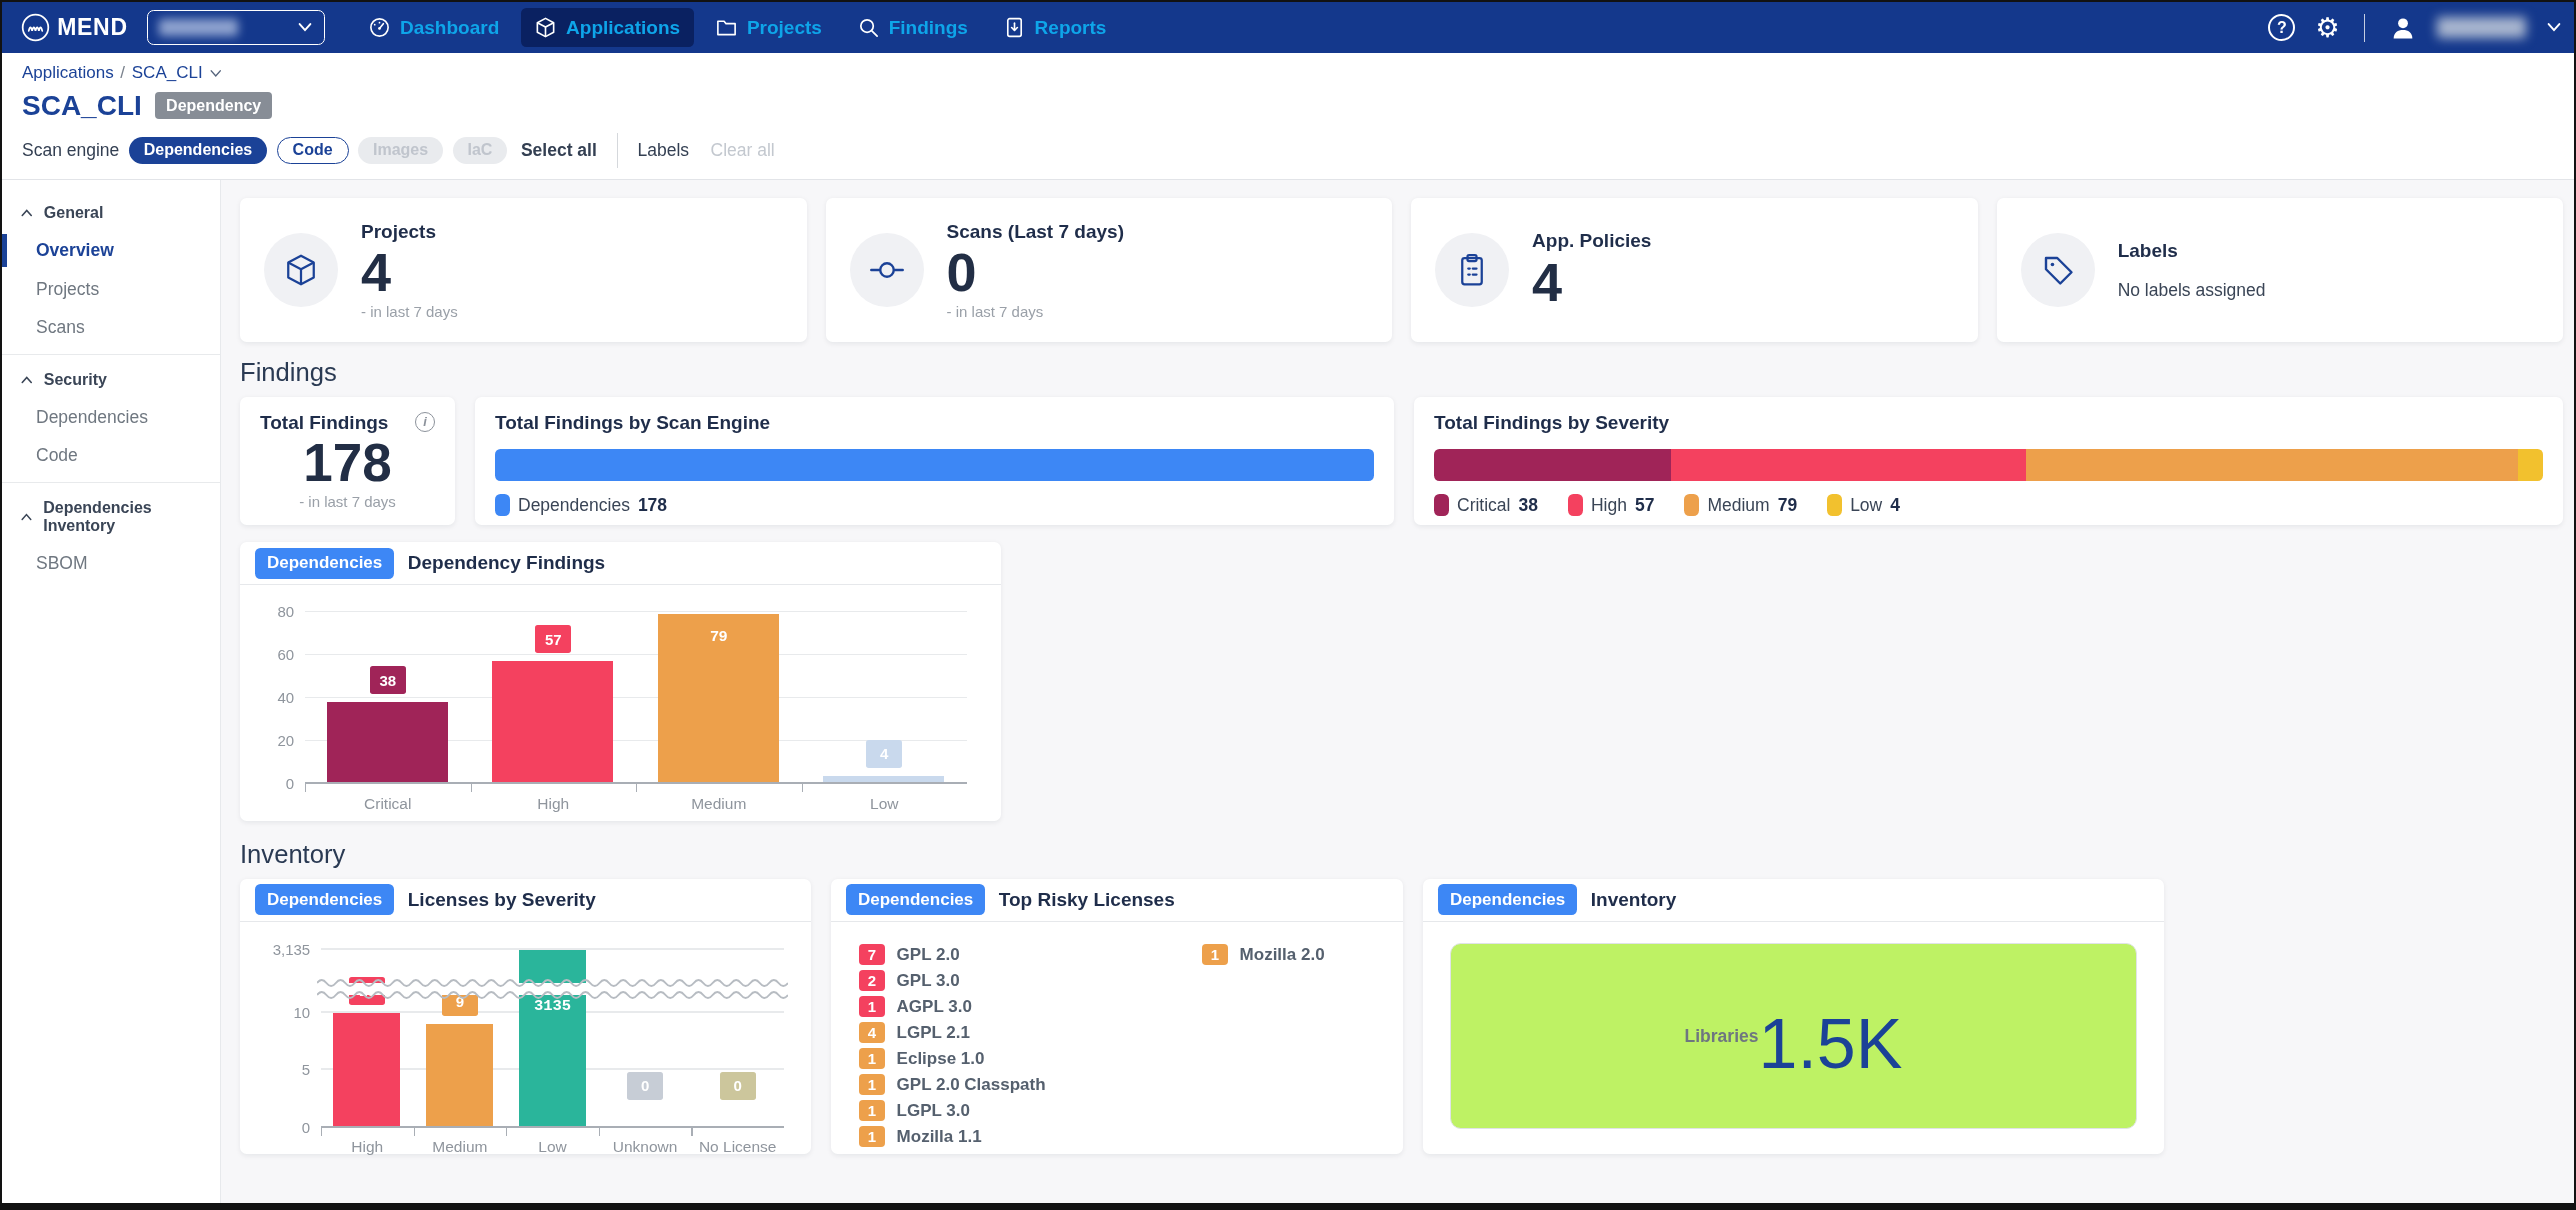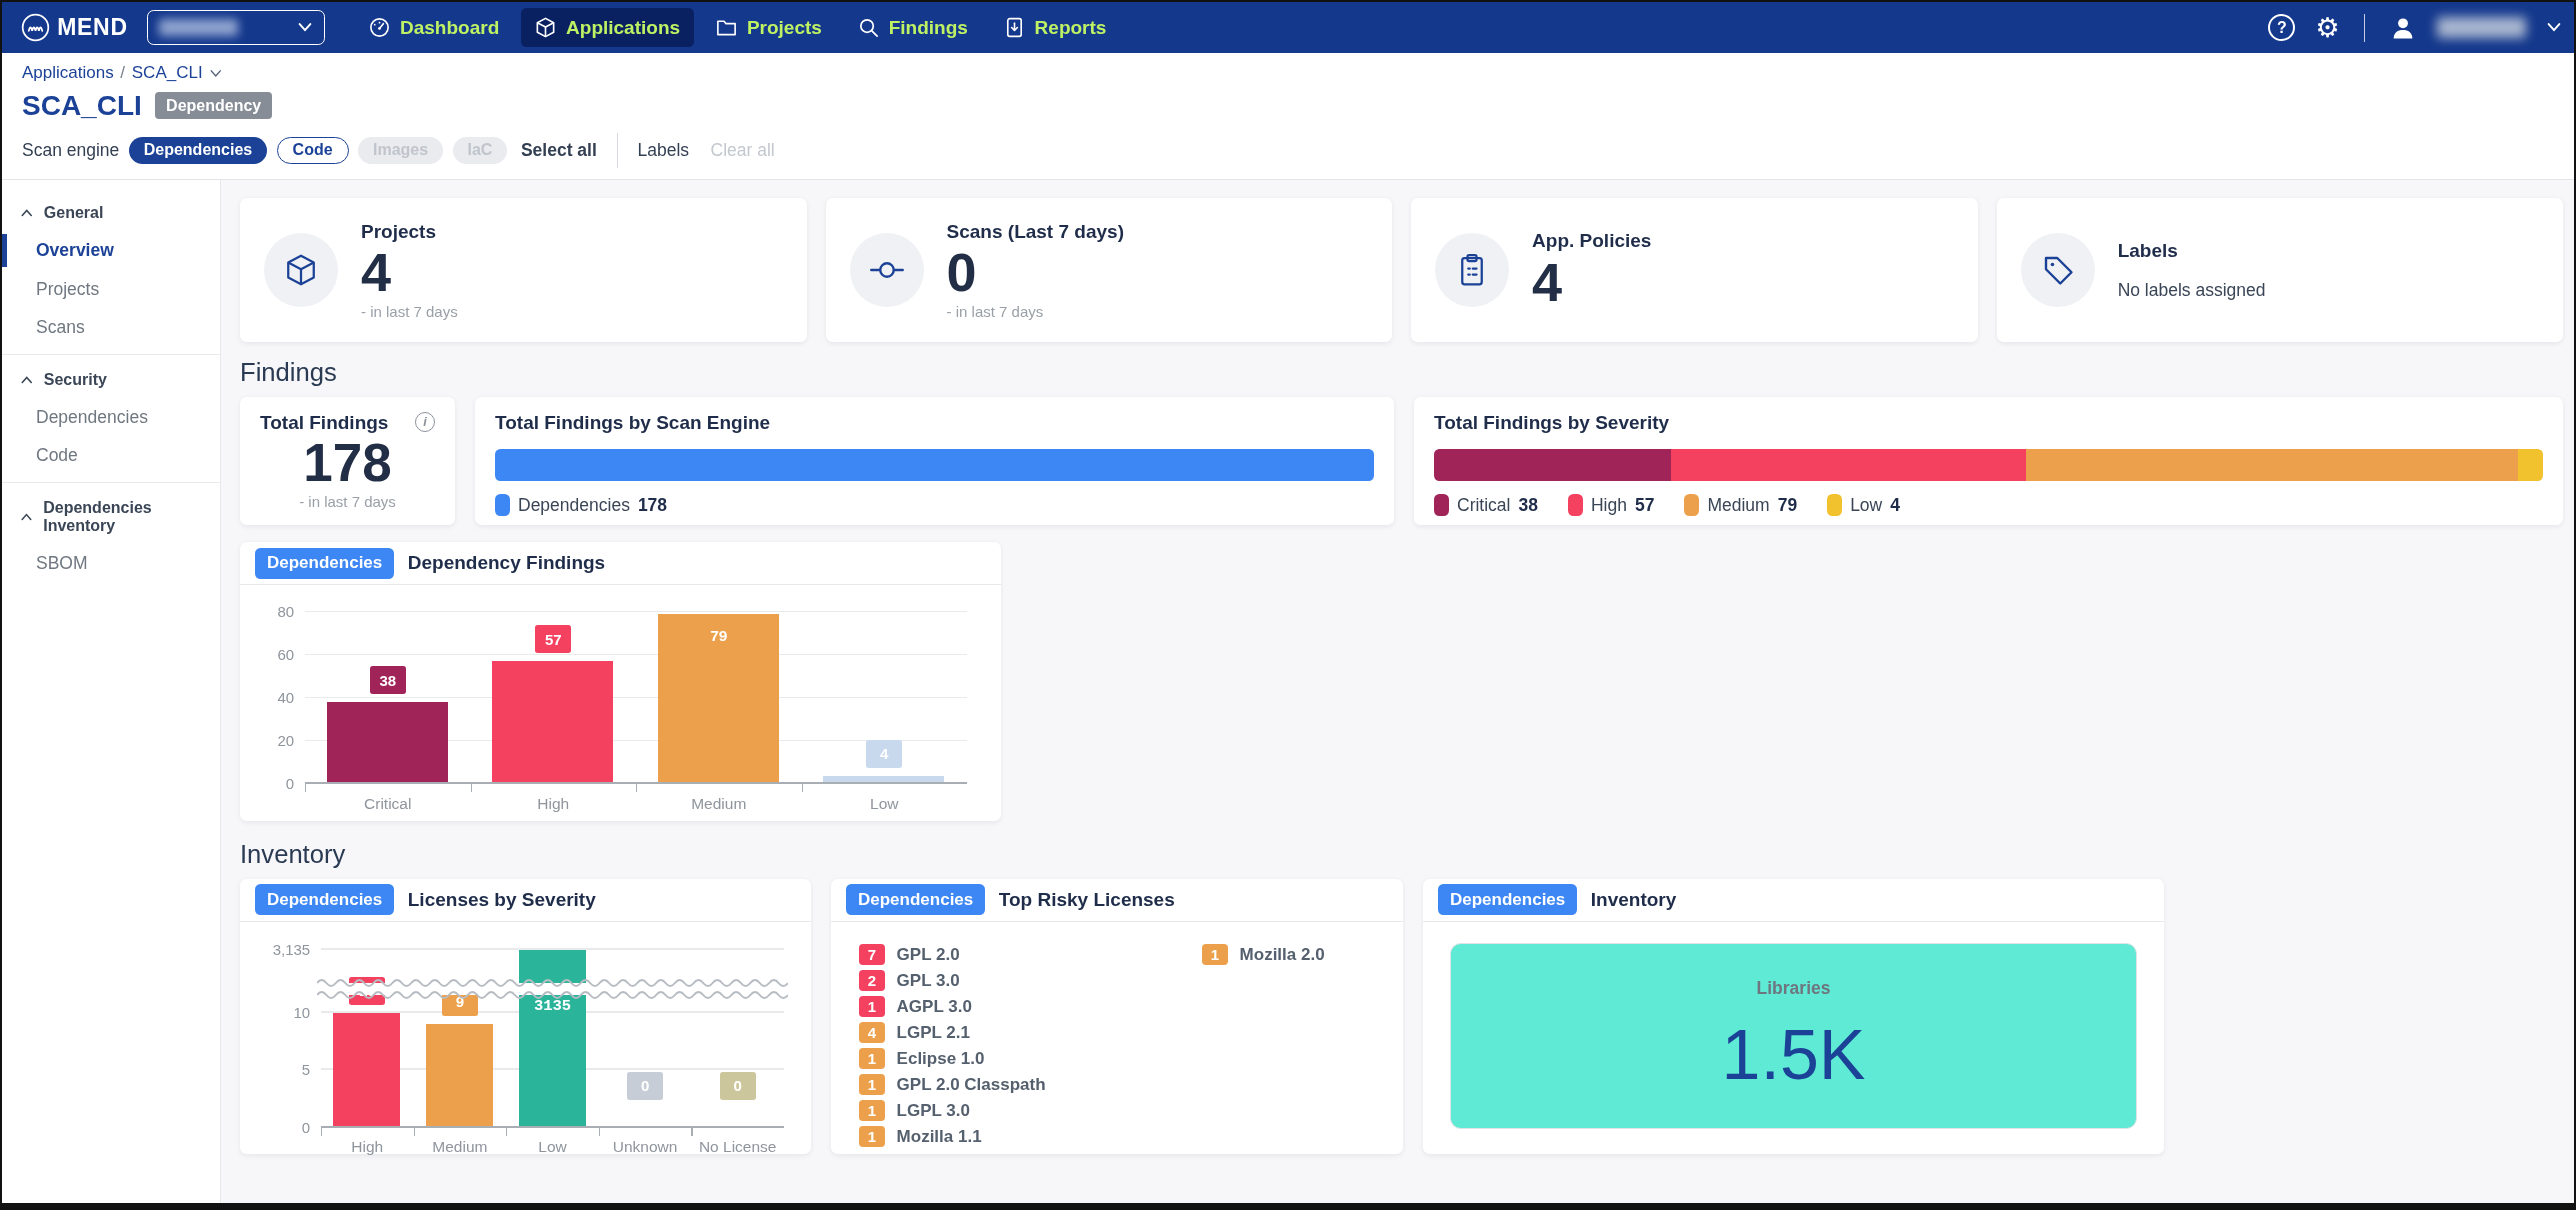--- a/index.html
+++ b/index.html
@@ -10,21 +10,21 @@
 
   
   .navbar { height:51px; background:#14388C; display:flex; align-items:center; padding:0 12px 0 17.5px; flex:0 0 auto; }
   .brand { display:flex; align-items:center; gap:6.7px; color:#fff; }
   .brand-text { font-size:23px; font-weight:800; letter-spacing:0.7px; color:#fff; }
   .org-select { margin-left:19px; width:178px; height:35px; border:1.7px solid #fff; border-radius:6.7px;
                 display:flex; align-items:center; padding:0 10.8px; }
   .org-blur { width:79px; height:17.5px; background:#8FA3CF; border-radius:2.7px; filter:blur(4.7px); }
   .org-select svg { margin-left:auto; }
   .nav-items { display:flex; align-items:center; gap:8px; margin-left:30px; }
-  .nav-item { display:flex; align-items:center; gap:8.8px; color:#bef264; font-size:19px; font-weight:600;
+  .nav-item { display:flex; align-items:center; gap:8.8px; color:#0ea5e9; font-size:19px; font-weight:600;
               padding:8px 13.5px; border-radius:5.4px; cursor:pointer; white-space:nowrap; }
   .nav-item.active { background:#0A2161; }
   .nav-right { margin-left:auto; display:flex; align-items:center; gap:20px; }
   .nav-icon-btn { display:flex; align-items:center; justify-content:center; }
   .help-circle { width:27px; height:27px; border:2px solid #fff; border-radius:50%; color:#fff;
                  font-size:16px; font-weight:700; display:flex; align-items:center; justify-content:center; }
   .gear { font-family:"DejaVu Sans", sans-serif; font-size:27px; color:#fff; line-height:1; }
   .nav-div { width:1.3px; height:28px; background:rgba(255,255,255,.75); margin:0 4px; }
   .user-blur { width:89px; height:21.5px; background:#A9B6CF; border-radius:2.7px; filter:blur(5.4px); }
 
@@ -120,22 +120,22 @@
   
   .inv-grid { display:grid; grid-template-columns:571px 572px 741px; gap:20px; margin-top:9.4px; }
   .inv-card { height:275px; }
   .lic-body { padding:28px 27px 0 81px; }
   .risky-body { padding:20px 28px 0 28px; }
   .risky-grid { display:grid; grid-auto-flow:column; grid-template-rows:repeat(8, 26px); grid-template-columns:269px 1fr; column-gap:74px; }
   .risk-row { display:flex; align-items:center; gap:12px; }
   .risk-count { width:25.6px; height:21.5px; border-radius:4px; color:#fff; font-size:15px; font-weight:700;
                 display:flex; align-items:center; justify-content:center; }
   .risk-label { font-size:17px; font-weight:700; color:#55606E; }
-  .lib-panel { margin:21.5px 27px; height:186px; background:#5eead4; border:0.7px solid #E0E3E7; border-radius:10.8px;
-               display:flex; flex-direction:column; align-items:center; justify-content:center; }
+  .lib-panel { margin:21.5px 27px; height:186px; background:#bef264; border:0.7px solid #E0E3E7; border-radius:10.8px;
+               display:flex; flex-direction:row; align-items:center; justify-content:center; }
   .lib-label { font-size:17.5px; font-weight:700; color:#6E7680; }
   .lib-value { font-size:70px; font-weight:400; color:#1B4297; margin-top:16px; }
 
   .info-circle { margin-left:auto; width:20px; height:20px; border:1.3px solid #8C929B; border-radius:50%;
                  color:#8C929B; font-size:12.8px; font-weight:700; display:flex; align-items:center; justify-content:center; font-style:italic; }
   svg { display:block; }
 </style>
 </head>
 <body>
 

